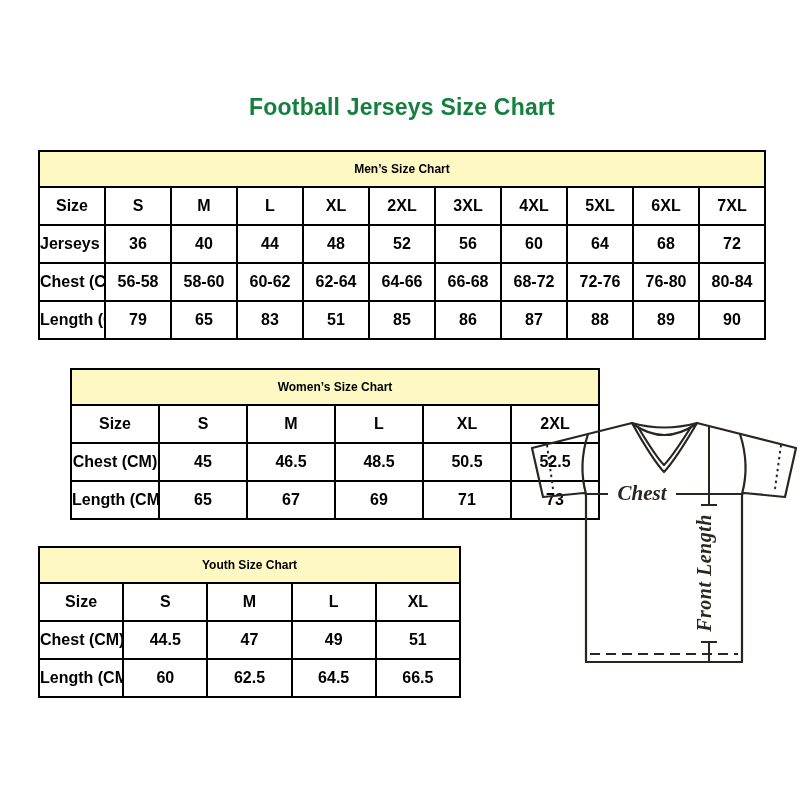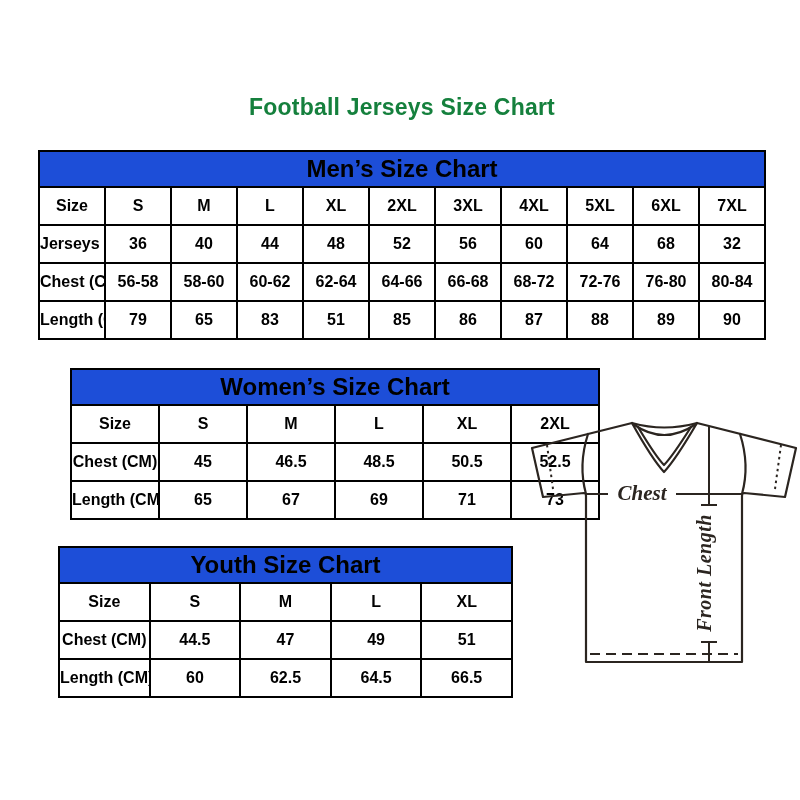--- a/index.html
+++ b/index.html
@@ -9,34 +9,34 @@
     overflow:hidden;
   }
   .page-title {
     position:absolute; left:38px; top:94px; width:728px; margin:0;
     text-align:center; font-size:23px; font-weight:bold; color:#15803d;
     letter-spacing:0.2px;
   }
   .tbl-wrap { position:absolute; }
   .tbl-wrap.men   { left:38px; top:150px; width:728px; }
   .tbl-wrap.women { left:38px; top:368px; width:530px;padding-left:32px; }
-  .tbl-wrap.youth { left:38px; top:546px; width:455px;margin-left:20px; }
+  .tbl-wrap.youth { left:38px; top:546px; width:423px; }
   table.tbl {
     width:100%; border-collapse:collapse; table-layout:fixed;
     background:#ffffff;
   }
   table.tbl th, table.tbl td {
     border:2px solid #000; height:36px; padding:0;
     text-align:center; vertical-align:middle;
     font-size:16px; font-weight:bold; color:#000;
     font-family:"Liberation Sans", sans-serif;
     white-space:nowrap; overflow:hidden;
   }
   table.tbl th.hdr {
-    background:#1d4ed8; font-size:24px; height:34px;
+    background:#fef9c3; font-size:12px; height:34px;
   }
   table.tbl tbody tr > :first-child { width:112px; }
   .jersey { position:absolute; left:524px; top:415px; width:280px; height:255px; }
   .jersey-label {
     font-family:"Liberation Serif", serif;
     font-style:italic; font-weight:bold;
     fill:#2b2520;
   }
   .chest-label { font-size:21px; }
   .front-length-label { font-size:20px; letter-spacing:0.5px; }
@@ -73,21 +73,21 @@
             <th>Jerseys Size</th>
             <td>36</td>
             <td>40</td>
             <td>44</td>
             <td>48</td>
             <td>52</td>
             <td>56</td>
             <td>60</td>
             <td>64</td>
             <td>68</td>
-            <td>32</td>
+            <td>72</td>
           </tr>
           <tr>
             <th>Chest (CM)</th>
             <td>56-58</td>
             <td>58-60</td>
             <td>60-62</td>
             <td>62-64</td>
             <td>64-66</td>
             <td>66-68</td>
             <td>68-72</td>

